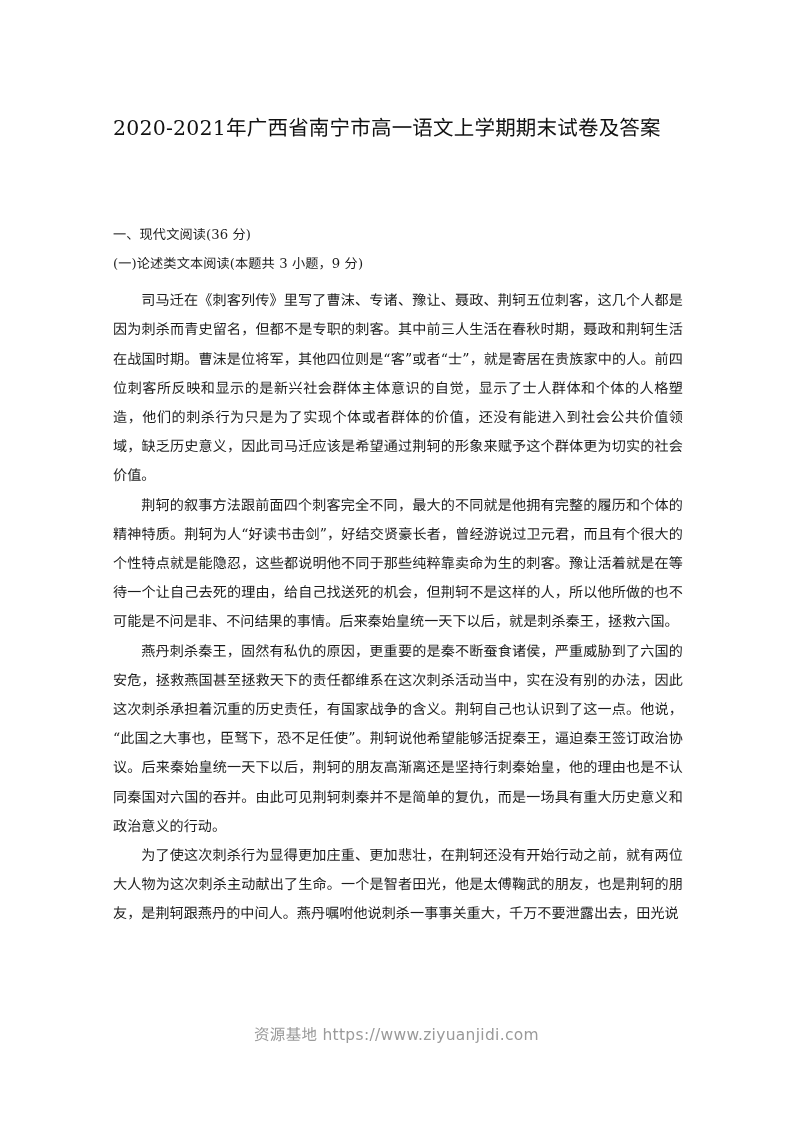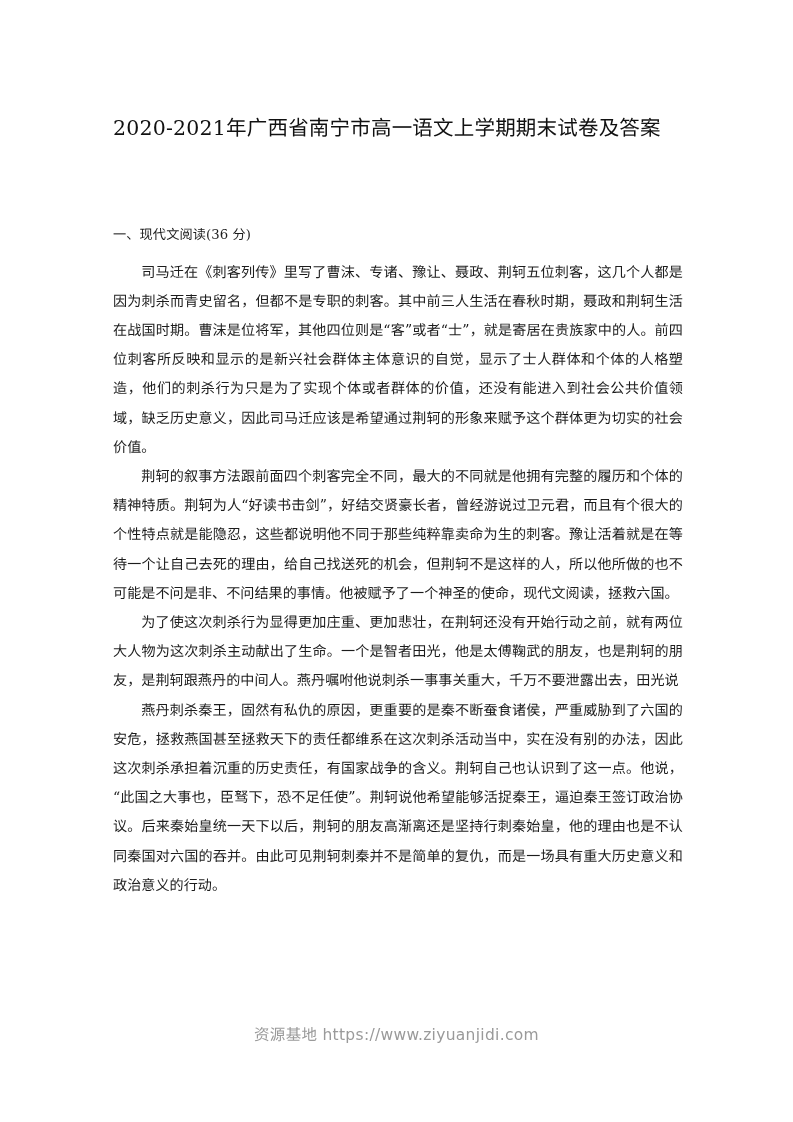--- a/index.html
+++ b/index.html
@@ -100,31 +100,32 @@
 <body>
 
 <div class="page">
 
   <h1 class="doc-title">2020-2021年广西省南宁市高一语文上学期期末试卷及答案</h1>
 
   <div class="content">
 
     <div class="heading-line">一、现代文阅读(36 分)</div>
 
+    <div class="heading-line">(一)论述类文本阅读(本题共 3 小题，9 分)</div>
 
 
     <div class="spacer-sm"></div>
 
     <p class="para">司马迁在《刺客列传》里写了曹沫、专诸、豫让、聂政、荆轲五位刺客，这几个人都是因为刺杀而青史留名，但都不是专职的刺客。其中前三人生活在春秋时期，聂政和荆轲生活在战国时期。曹沫是位将军，其他四位则是“客”或者“士”，就是寄居在贵族家中的人。前四位刺客所反映和显示的是新兴社会群体主体意识的自觉，显示了士人群体和个体的人格塑造，他们的刺杀行为只是为了实现个体或者群体的价值，还没有能进入到社会公共价值领域，缺乏历史意义，因此司马迁应该是希望通过荆轲的形象来赋予这个群体更为切实的社会价值。</p>
 
-    <p class="para">荆轲的叙事方法跟前面四个刺客完全不同，最大的不同就是他拥有完整的履历和个体的精神特质。荆轲为人“好读书击剑”，好结交贤豪长者，曾经游说过卫元君，而且有个很大的个性特点就是能隐忍，这些都说明他不同于那些纯粹靠卖命为生的刺客。豫让活着就是在等待一个让自己去死的理由，给自己找送死的机会，但荆轲不是这样的人，所以他所做的也不可能是不问是非、不问结果的事情。他被赋予了一个神圣的使命，现代文阅读，拯救六国。</p>
+    <p class="para">荆轲的叙事方法跟前面四个刺客完全不同，最大的不同就是他拥有完整的履历和个体的精神特质。荆轲为人“好读书击剑”，好结交贤豪长者，曾经游说过卫元君，而且有个很大的个性特点就是能隐忍，这些都说明他不同于那些纯粹靠卖命为生的刺客。豫让活着就是在等待一个让自己去死的理由，给自己找送死的机会，但荆轲不是这样的人，所以他所做的也不可能是不问是非、不问结果的事情。后来秦始皇统一天下以后，就是刺杀秦王，拯救六国。</p>
+
+    <p class="para">燕丹刺杀秦王，固然有私仇的原因，更重要的是秦不断蚕食诸侯，严重威胁到了六国的安危，拯救燕国甚至拯救天下的责任都维系在这次刺杀活动当中，实在没有别的办法，因此这次刺杀承担着沉重的历史责任，有国家战争的含义。荆轲自己也认识到了这一点。他说，“此国之大事也，臣驽下，恐不足任使”。荆轲说他希望能够活捉秦王，逼迫秦王签订政治协议。后来秦始皇统一天下以后，荆轲的朋友高渐离还是坚持行刺秦始皇，他的理由也是不认同秦国对六国的吞并。由此可见荆轲刺秦并不是简单的复仇，而是一场具有重大历史意义和政治意义的行动。</p>
 
     <p class="para">为了使这次刺杀行为显得更加庄重、更加悲壮，在荆轲还没有开始行动之前，就有两位大人物为这次刺杀主动献出了生命。一个是智者田光，他是太傅鞠武的朋友，也是荆轲的朋友，是荆轲跟燕丹的中间人。燕丹嘱咐他说刺杀一事事关重大，千万不要泄露出去，田光说</p>
-
-    <p class="para">燕丹刺杀秦王，固然有私仇的原因，更重要的是秦不断蚕食诸侯，严重威胁到了六国的安危，拯救燕国甚至拯救天下的责任都维系在这次刺杀活动当中，实在没有别的办法，因此这次刺杀承担着沉重的历史责任，有国家战争的含义。荆轲自己也认识到了这一点。他说，“此国之大事也，臣驽下，恐不足任使”。荆轲说他希望能够活捉秦王，逼迫秦王签订政治协议。后来秦始皇统一天下以后，荆轲的朋友高渐离还是坚持行刺秦始皇，他的理由也是不认同秦国对六国的吞并。由此可见荆轲刺秦并不是简单的复仇，而是一场具有重大历史意义和政治意义的行动。</p>
 
   </div>
 
   <div class="footer-watermark">
     <span class="wm-label">资源基地</span><span class="wm-url"> https://www.ziyuanjidi.com</span>
   </div>
 
 </div>
 
 </body></html>

